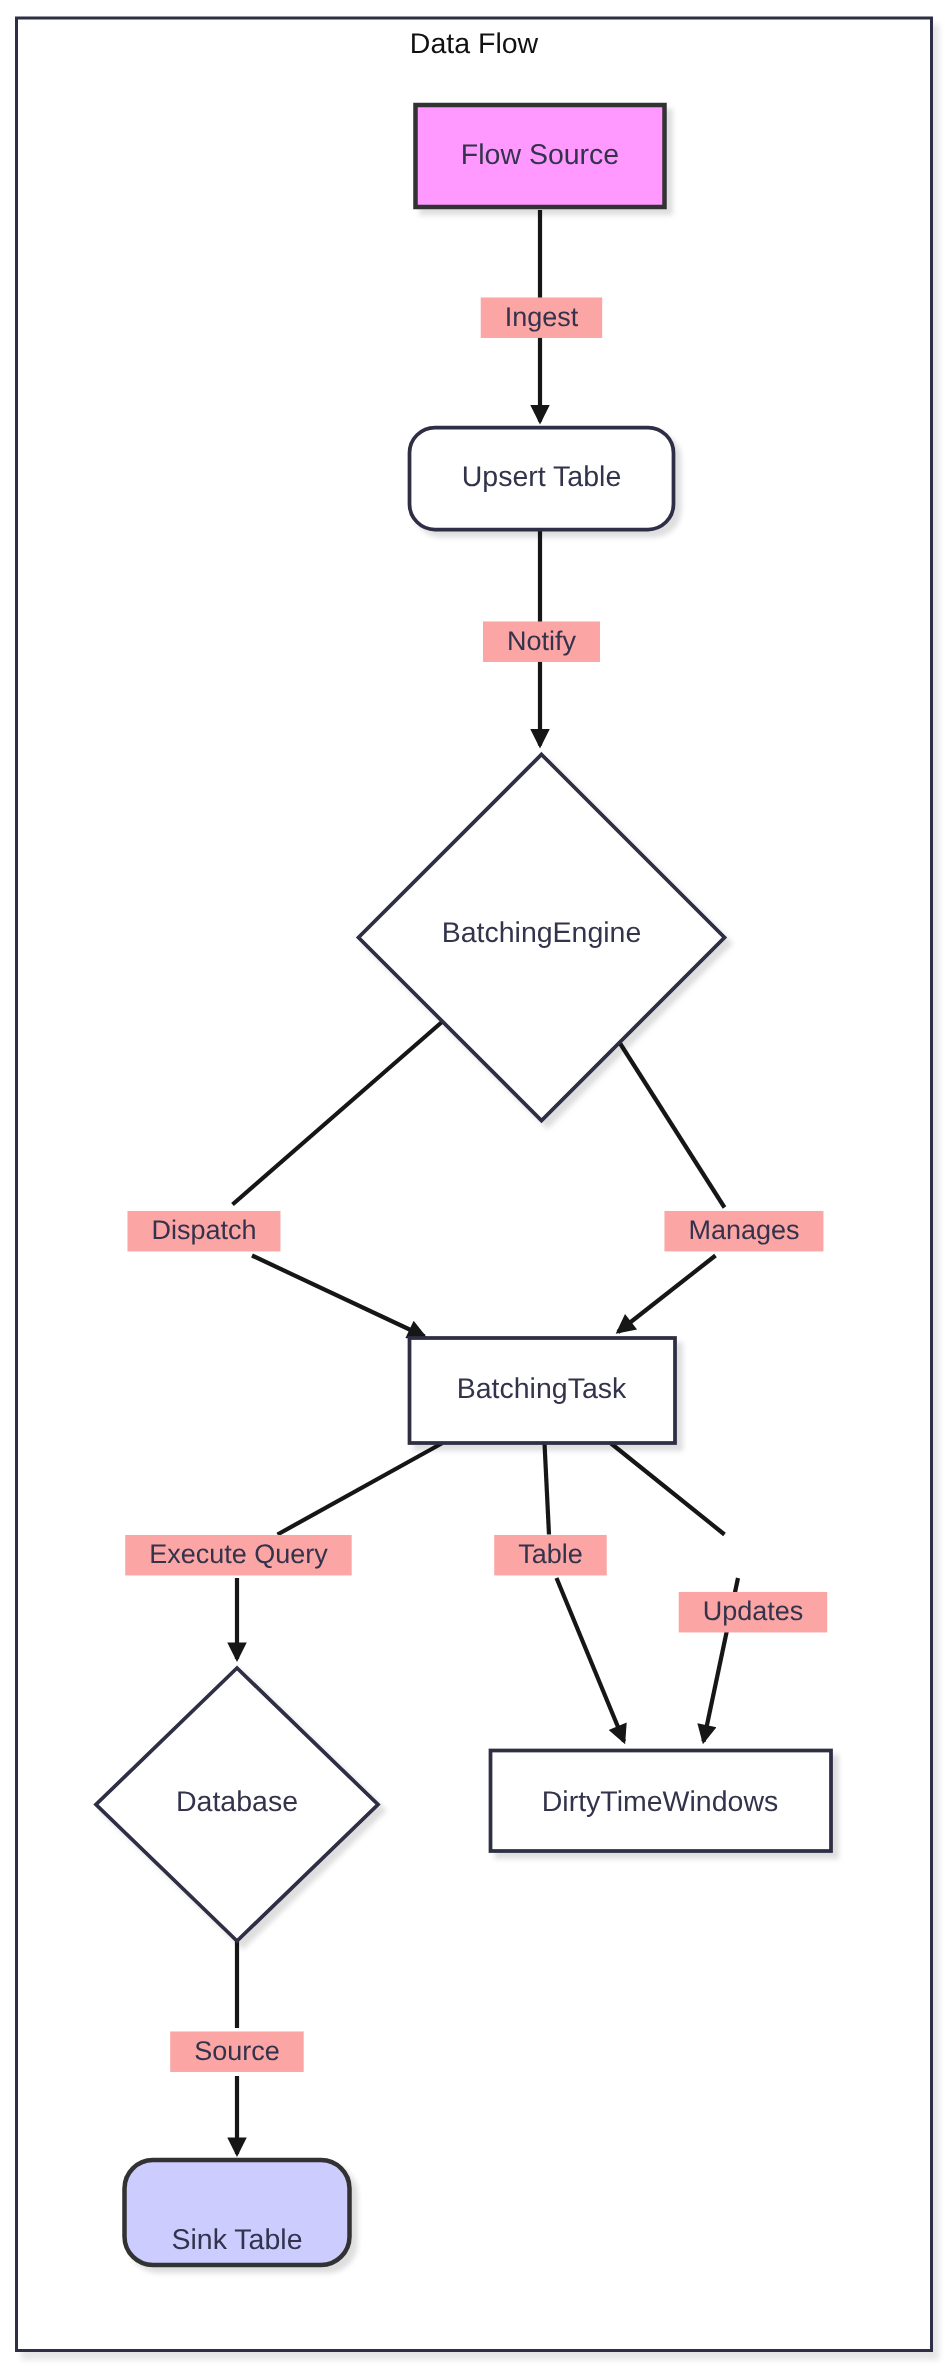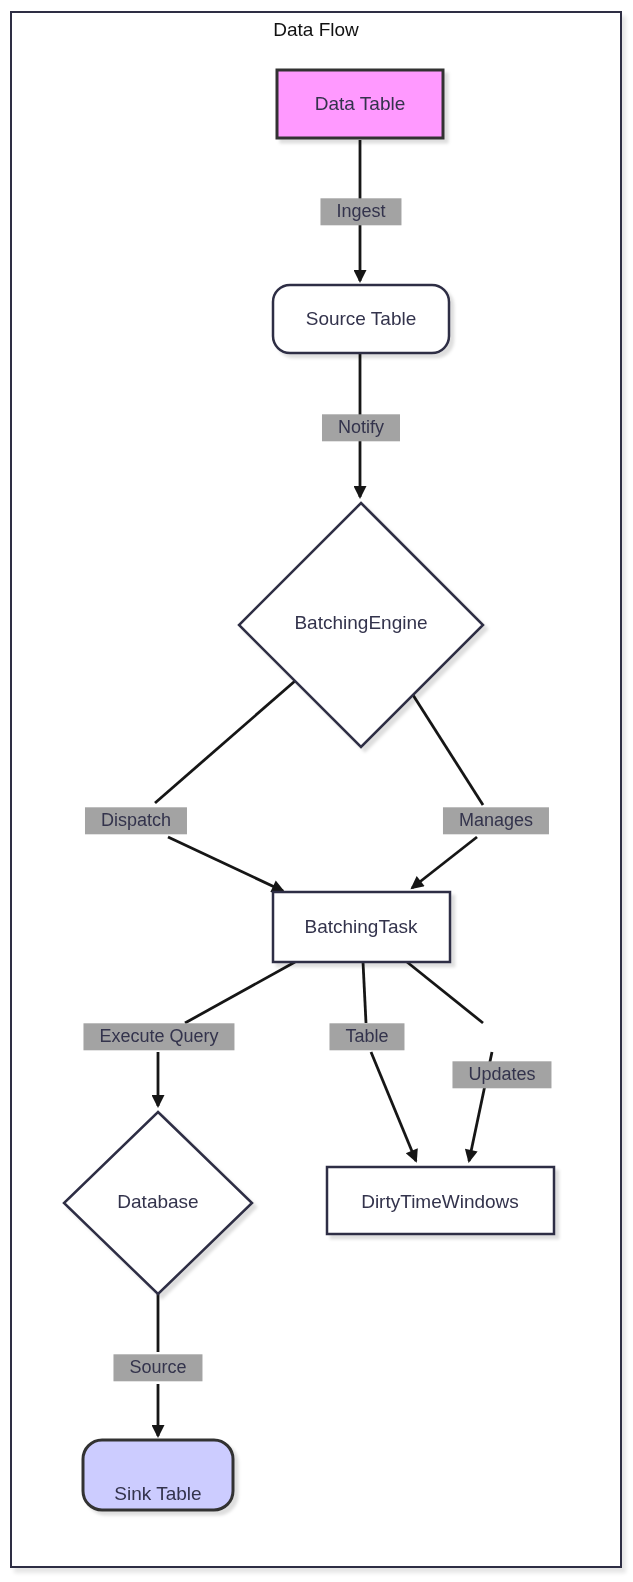--- a/index.html
+++ b/index.html
@@ -22,21 +22,21 @@
     position: absolute; transform: translate(-50%, -50%);
     font-size: 19px; color: #111111; white-space: nowrap;
   }
   .node-label {
     position: absolute; transform: translate(-50%, -50%);
     font-size: 19px; color: #33334c; white-space: nowrap; text-align: center;
   }
   .edge-label {
     position: absolute; transform: translate(-50%, -50%);
     font-size: 18px; color: #33334c; white-space: nowrap;
-    background: #a3a3a3; padding: 2px 16px; line-height: 1.3;
+    background: #fca5a5; padding: 2px 16px; line-height: 1.3;
   }
 </style>
 </head>
 <body>
 
 <div class="stage">
 
   <div class="frame"></div>
 
   <svg class="flow" width="633" height="1582" viewBox="0 0 633 1582">
@@ -80,22 +80,22 @@
       <polygon class="shape-plain" points="361,503 483,625 361,747 239,625" fill="#ffffff"></polygon>
       <rect class="shape-plain" x="273" y="892" width="177" height="70" fill="#ffffff"></rect>
       <polygon class="shape-plain" points="158,1112 252,1203 158,1294 64,1203" fill="#ffffff"></polygon>
       <rect class="shape-plain" x="327" y="1167" width="227" height="67" fill="#ffffff"></rect>
       <rect class="shape-accent" x="83" y="1440" width="150" height="70" rx="19" ry="19" fill="#ccccff"></rect>
     </g>
   </svg>
 
   <div class="diagram-title" style="left:316px; top:30px;">Data Flow</div>
 
-  <div class="node-label" style="left:360px; top:104px;">Data Table</div>
-  <div class="node-label" style="left:361px; top:319px;">Source Table</div>
+  <div class="node-label" style="left:360px; top:104px;">Flow Source</div>
+  <div class="node-label" style="left:361px; top:319px;">Upsert Table</div>
   <div class="node-label" style="left:361px; top:623px;text-align:center;">BatchingEngine</div>
   <div class="node-label" style="left:361px; top:927px;">BatchingTask</div>
   <div class="node-label" style="left:158px; top:1202px;text-align:center;">Database</div>
   <div class="node-label" style="left:440px; top:1202px;">DirtyTimeWindows</div>
   <div class="node-label" style="left:158px; top:1475px;margin-top:19px;">Sink Table</div>
 
   <div class="edge-label" style="left:361px; top:212px;">Ingest</div>
   <div class="edge-label" style="left:361px; top:428px;">Notify</div>
   <div class="edge-label" style="left:136px; top:821px;">Dispatch</div>
   <div class="edge-label" style="left:496px; top:821px;">Manages</div>

